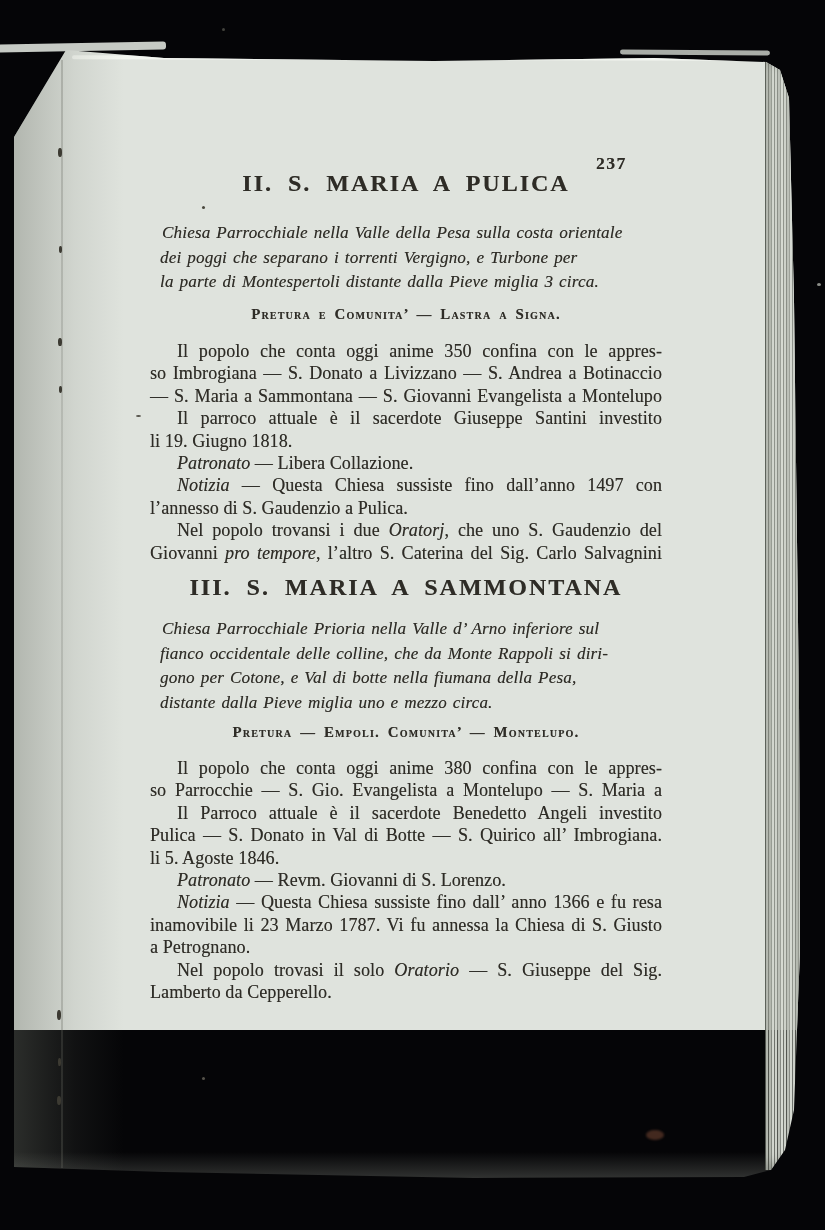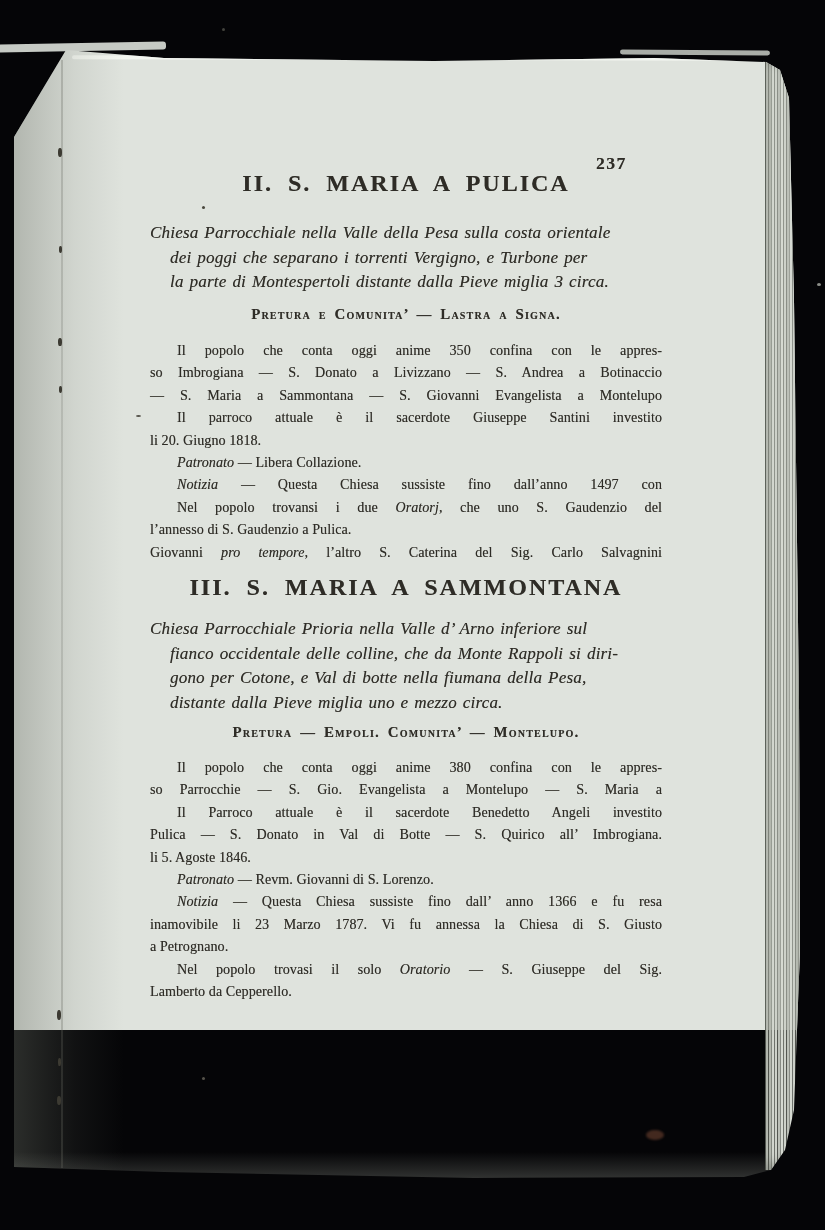--- a/index.html
+++ b/index.html
@@ -46,24 +46,24 @@
     border-radius:0 16px 22px 0;
     box-shadow:inset 1px 0 0 rgba(70,72,66,.55), inset 0 6px 8px rgba(60,62,56,.25), inset 0 -8px 10px rgba(60,62,56,.3);}
   .stain{position:absolute;border-radius:50%;filter:blur(1px);}
 
   
   .ink{color:#2e2c26;text-shadow:.2px .3px .5px rgba(46,44,38,.5);}
   .page-number{position:absolute;left:582px;top:153px;font-size:17.5px;font-weight:700;letter-spacing:1.5px;}
   .textcol{position:absolute;left:136px;top:0;width:512px;}
   .block{position:absolute;left:0;width:512px;}
   .h-sec{text-align:center;font-size:24px;font-weight:700;letter-spacing:2px;word-spacing:7px;}
-  .il{font-style:italic;font-size:17px;line-height:24.6px;letter-spacing:.2px;word-spacing:1.5px;}
-  .il.cont{margin-left:20px;}
+  .il{font-style:italic;font-size:17px;line-height:24.6px;letter-spacing:.2px;word-spacing:1.5px;margin-left:12px;}
+  .il.cont{margin-left:10px;}
   .jur{text-align:center;font-variant:small-caps;font-weight:700;font-size:14.8px;letter-spacing:1.2px;word-spacing:3px;}
-  .bl{font-size:14px;line-height:22.4px;letter-spacing:.1px;}
+  .bl{font-size:18px;line-height:22.4px;letter-spacing:.1px;}
   .bl.ind{text-indent:27px;}
   .bl.fill{text-align:justify;text-align-last:justify;}
   .it{font-style:italic;}
 </style>
 </head>
 <body>
 
 <div class="speck" style="left:222px;top:28px;width:3px;height:3px;background:#43433d;"></div>
 <div class="speck" style="left:310px;top:100px;width:2px;height:2px;background:#3a3a34;"></div>
 <div class="speck" style="left:608px;top:142px;width:3px;height:2px;background:#44443c;"></div>
@@ -105,25 +105,25 @@
       <div class="il cont">la parte di Montespertoli distante dalla Pieve miglia 3 circa.</div>
     </div>
 
     <div class="block jur" style="top:306px">Pretura e Comunita’ — Lastra a Signa.</div>
 
     <div class="block" style="top:340px">
       <div class="bl ind fill">Il popolo che conta oggi anime 350 confina con le appres-</div>
       <div class="bl fill">so Imbrogiana — S. Donato a Livizzano — S. Andrea a Botinaccio</div>
       <div class="bl fill">— S. Maria a Sammontana — S. Giovanni Evangelista a Montelupo</div>
       <div class="bl ind fill">Il parroco attuale è il sacerdote Giuseppe Santini investito</div>
-      <div class="bl">li 20. Giugno 1818.</div>
+      <div class="bl">li 19. Giugno 1818.</div>
       <div class="bl ind"><span class="it">Patronato</span><span> — Libera Collazione.</span></div>
       <div class="bl ind fill"><span class="it">Notizia</span><span> — Questa Chiesa sussiste fino dall’anno 1497 con</span></div>
+      <div class="bl">l’annesso di S. Gaudenzio a Pulica.</div>
       <div class="bl ind fill"><span>Nel popolo trovansi i due </span><span class="it">Oratorj</span><span>, che uno S. Gaudenzio del</span></div>
-      <div class="bl">l’annesso di S. Gaudenzio a Pulica.</div>
       <div class="bl fill"><span>Giovanni </span><span class="it">pro tempore</span><span>, l’altro S. Caterina del Sig. Carlo Salvagnini</span></div>
     </div>
 
     <div class="block h-sec" style="top:574px">III. S. MARIA A SAMMONTANA</div>
 
     <div class="block" style="top:617px">
       <div class="il">Chiesa Parrocchiale Prioria nella Valle d’ Arno inferiore sul</div>
       <div class="il cont">fianco occidentale delle colline, che da Monte Rappoli si diri-</div>
       <div class="il cont">gono per Cotone, e Val di botte nella fiumana della Pesa,</div>
       <div class="il cont">distante dalla Pieve miglia uno e mezzo circa.</div>

